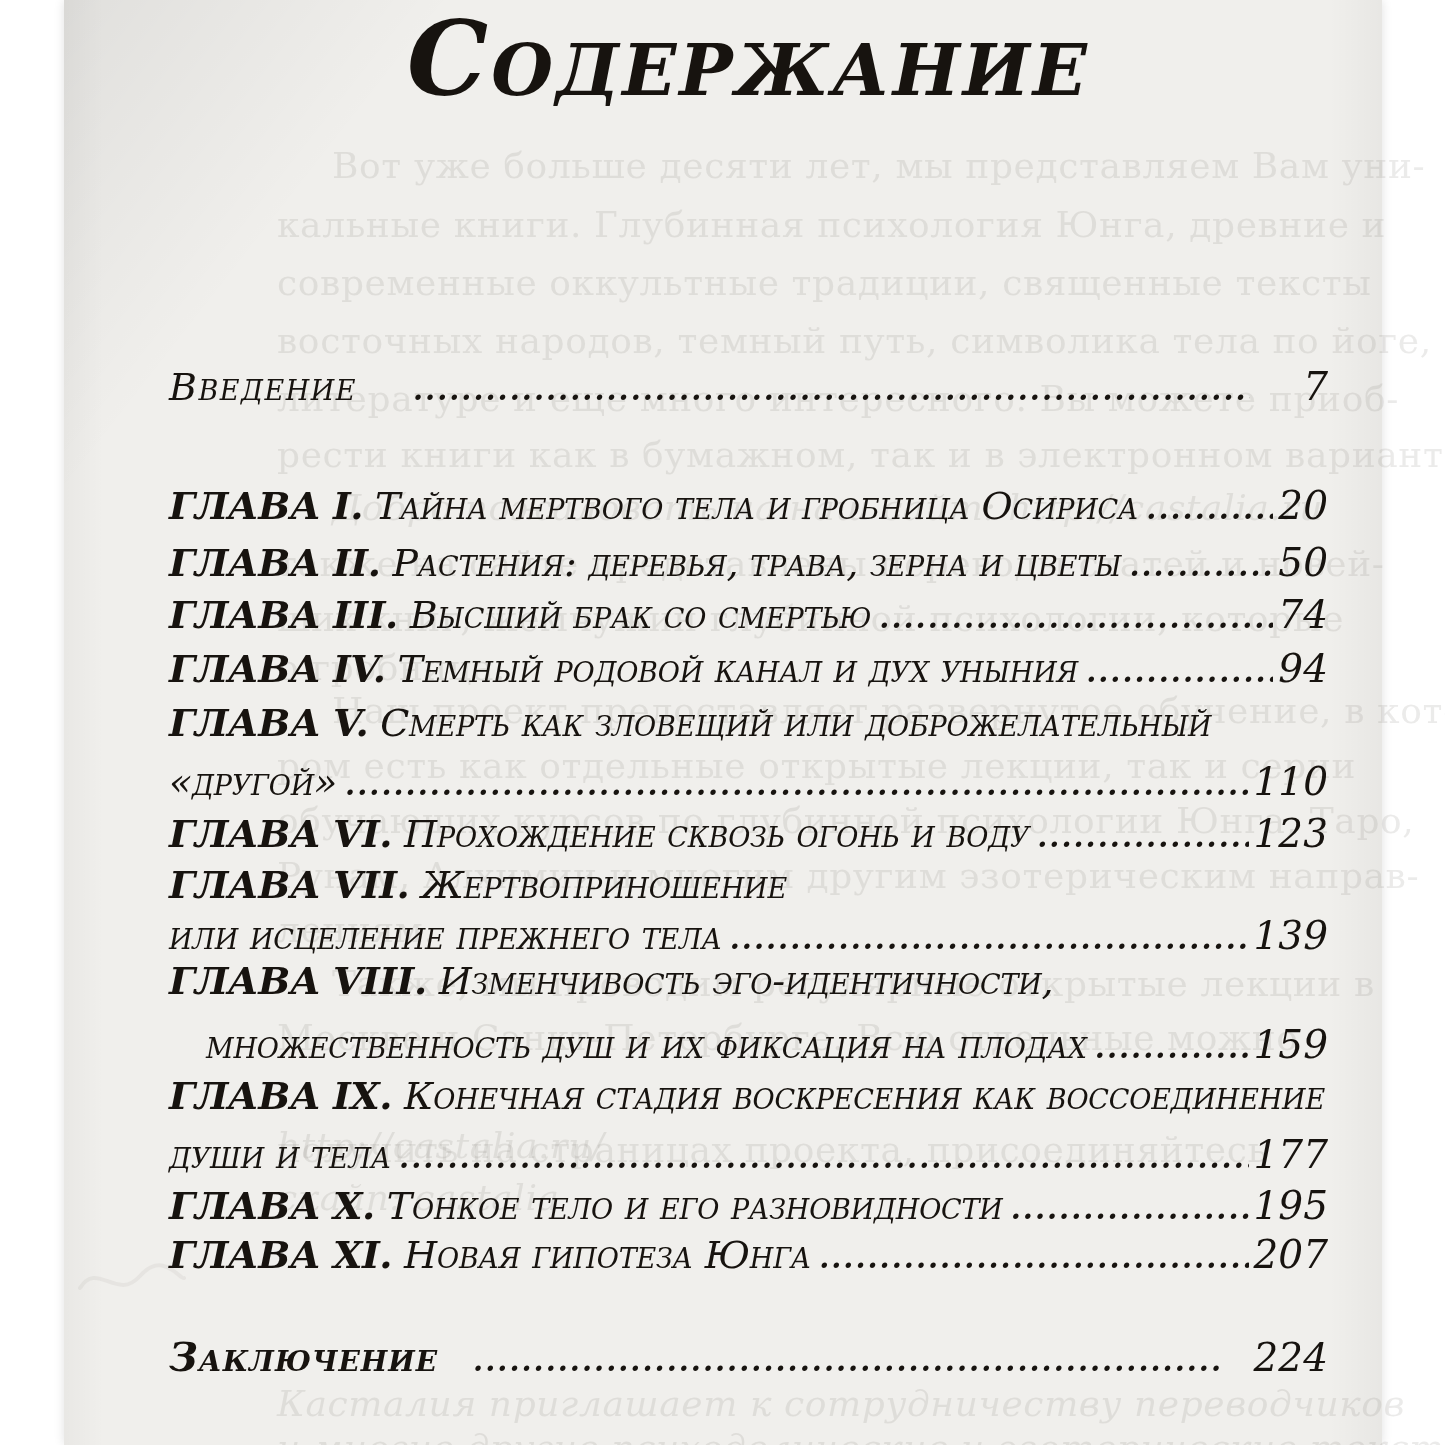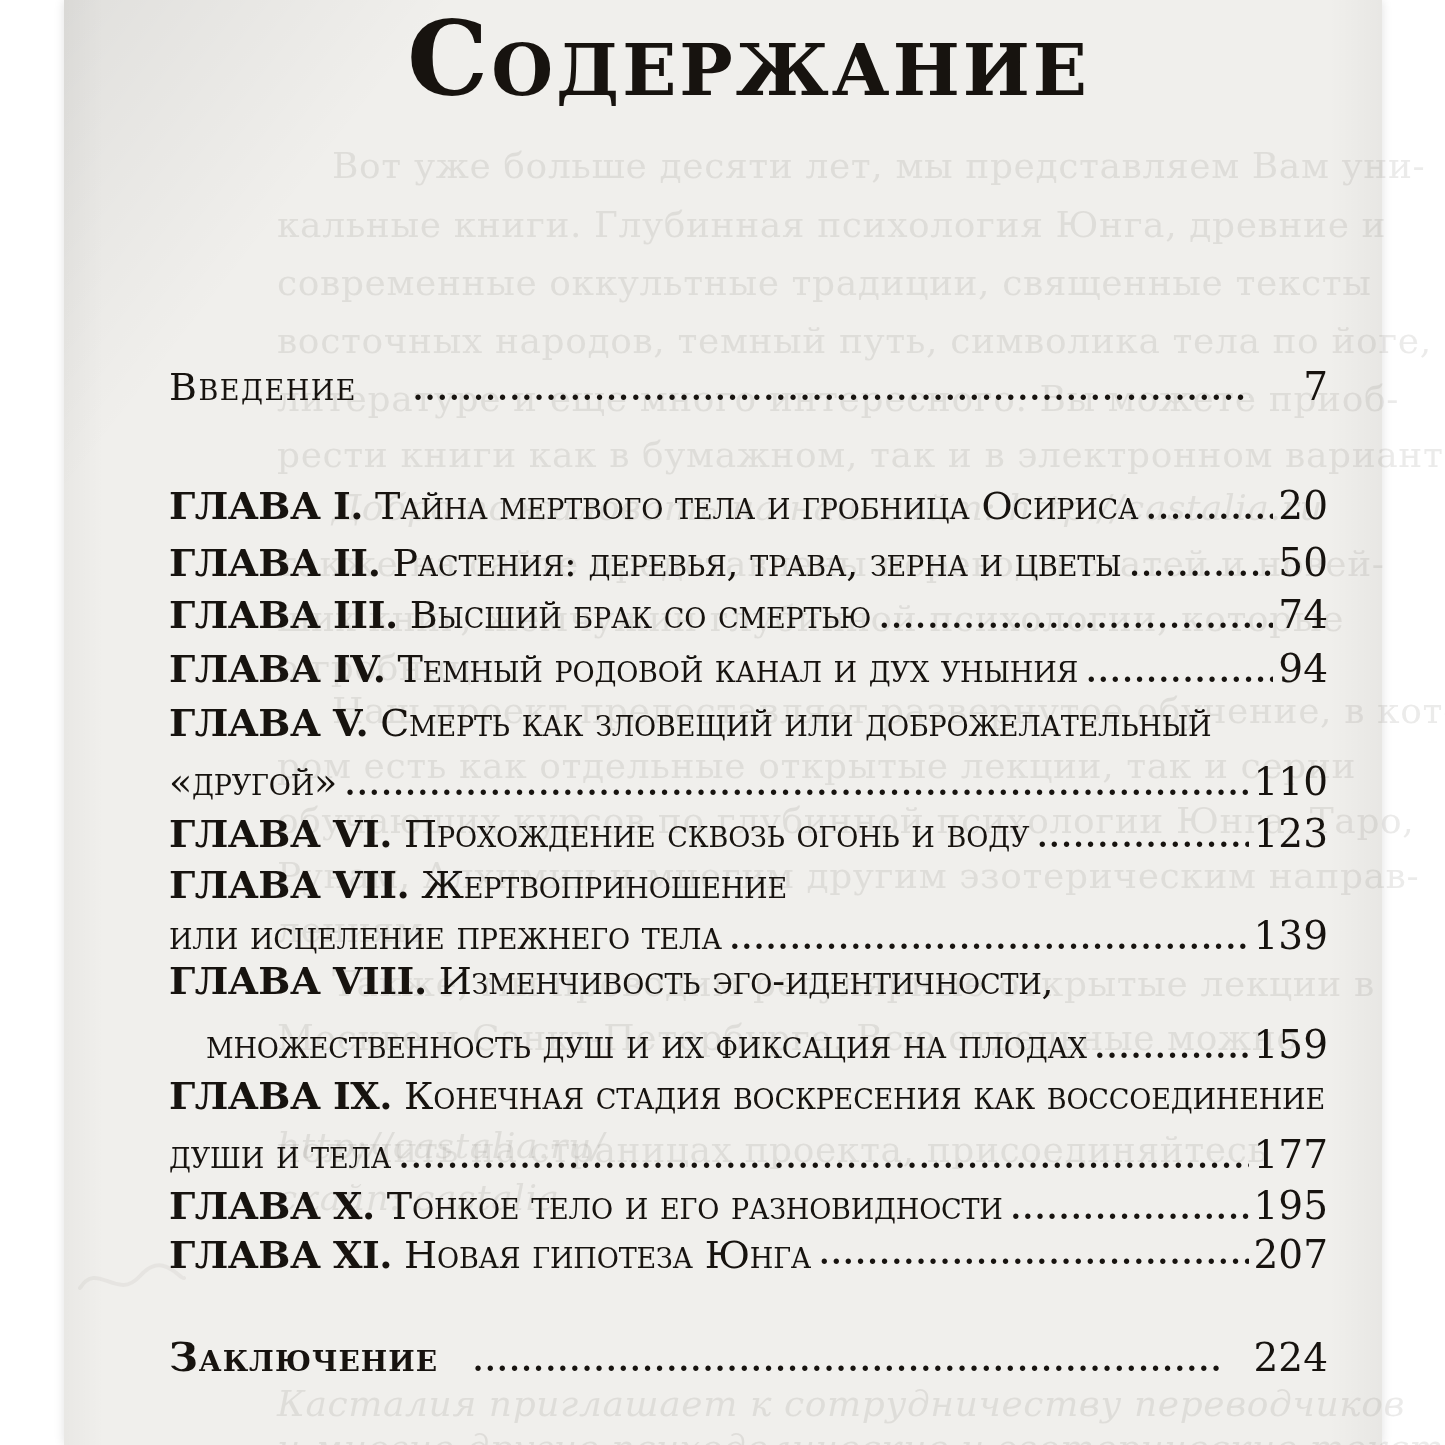--- a/index.html
+++ b/index.html
@@ -17,21 +17,21 @@
     background:var(--page-bg);
     box-shadow:0 0 10px rgba(0,0,0,0.12);
   }
   .page::before{ 
     content:"";position:absolute;inset:0;pointer-events:none;
     background:
       linear-gradient(128deg, rgba(0,0,0,0.065) 0%, rgba(0,0,0,0.0) 16%),
       linear-gradient(270deg, rgba(0,0,0,0.035) 0%, rgba(0,0,0,0.0) 4%),
       linear-gradient(90deg, rgba(0,0,0,0.03) 0%, rgba(0,0,0,0.0) 3%);
   }
-  .content{position:absolute;left:105px;top:0;width:1159px;height:1445px;}
+  .content{position:absolute;left:105px;top:0;width:1159px;height:1445px;font-style:italic;}
 
   
   .ghost-layer{position:absolute;inset:0;pointer-events:none;}
   .ghost-line{
     position:absolute;left:213px;white-space:nowrap;
     font-size:36px;line-height:1;letter-spacing:0.6px;
     color:var(--ghost);opacity:0.13;
   }
   .ghost-line.indent{left:268px;}
   .ghost-line.italic{font-style:italic;}
@@ -168,21 +168,21 @@
             <span class="ttl">души и тела</span>
             <span class="leader"></span>
             <span class="pagenum">177</span>
           </div>
           <div class="toc-line" style="top: 1186px;">
             <span class="chap">ГЛАВА X.</span>
             <span class="ttl">Тонкое тело и его разновидности</span>
             <span class="leader"></span>
             <span class="pagenum">195</span>
           </div>
-          <div class="toc-line" style="top: 1235px; align-items: center;">
+          <div class="toc-line" style="top: 1235px;">
             <span class="chap">ГЛАВА XI.</span>
             <span class="ttl">Новая гипотеза Юнга</span>
             <span class="leader"></span>
             <span class="pagenum">207</span>
           </div>
           <div class="toc-line conclusion" style="top: 1337px; gap: 25px;">
             <span class="chap">Заключение</span>
             <span class="leader"></span>
             <span class="pagenum">224</span>
           </div>

